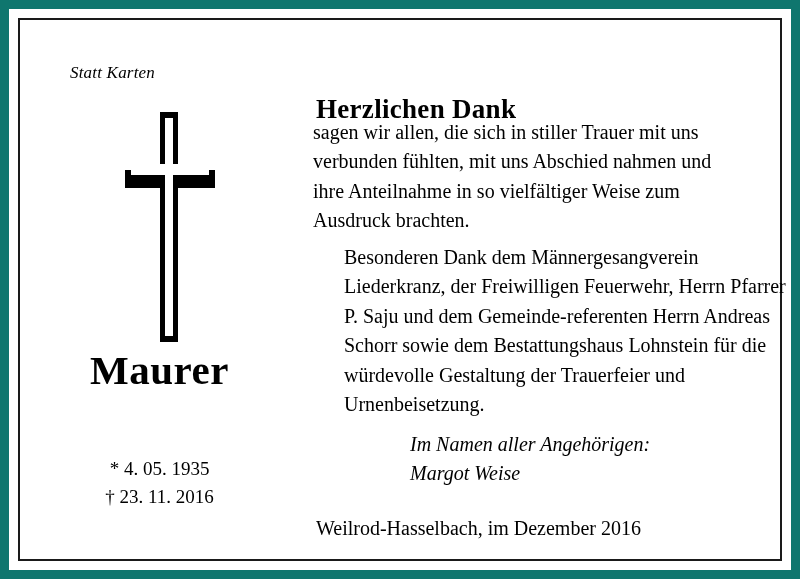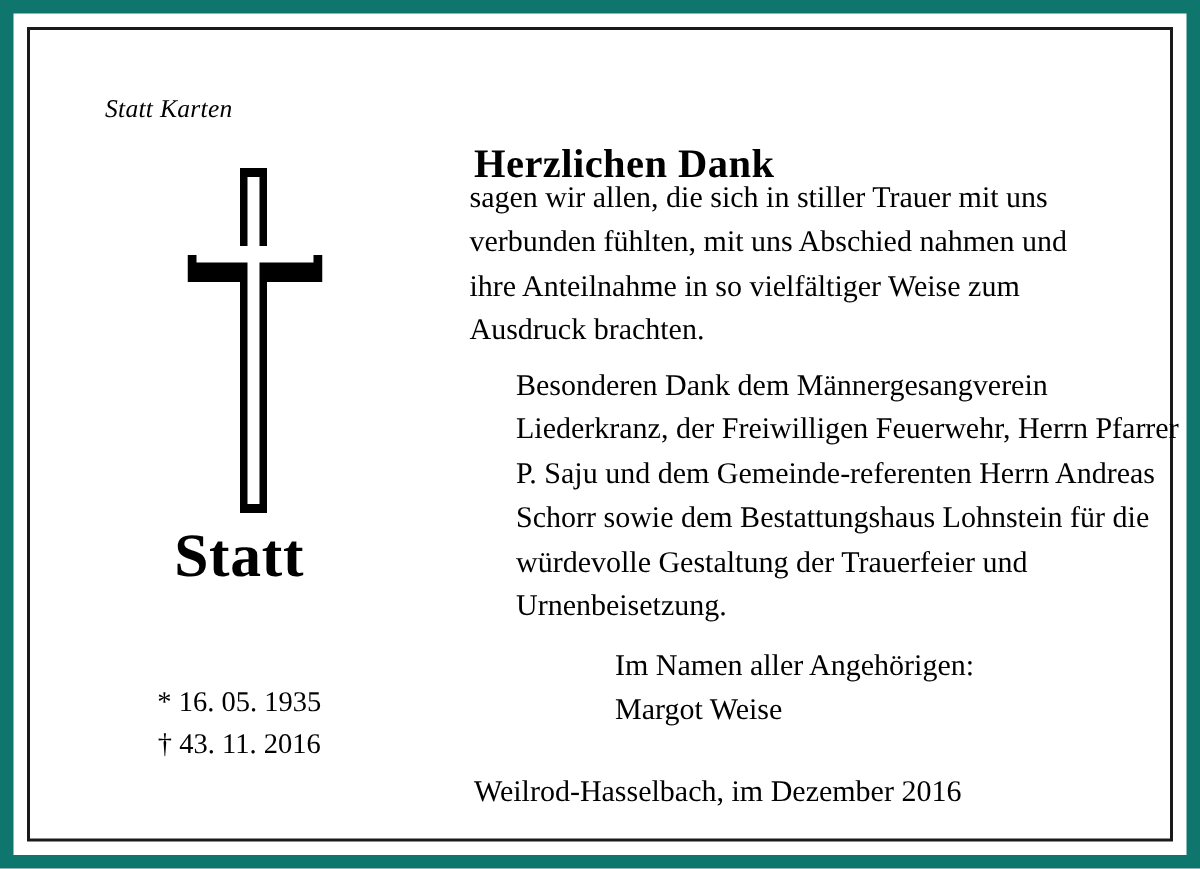--- a/index.html
+++ b/index.html
@@ -118,20 +118,21 @@
     font-size: 20px;
     line-height: 1.47;
     margin-left: 28px;
   }
   .behalf {
     position: absolute;
     left: 113px;
     top: 408px;
     font-size: 20px;
     line-height: 1.47;
+    font-style: italic;
   }
   .place-date {
     position: absolute;
     left: 19px;
     top: 495px;
     font-size: 20px;
   }
 </style>
 </head>
 <body>
@@ -148,26 +149,26 @@
 
           <polygon points="35,0 53,0 53,230 35,230" fill="#000000"></polygon>
 
           <polygon points="0,58 90,58 90,76 0,76" fill="#000000"></polygon>
 
           <polygon points="40,6 48,6 48,52 84,52 84,63 48,63 48,224 40,224 40,63 6,63 6,52 40,52" fill="#ffffff"></polygon>
         </svg>
       </div>
 
       <div class="deceased-name">
-        <div>Statt</div>
+        <div>Maurer</div>
       </div>
 
       <div class="dates">
-        <div>* 16. 05. 1935</div>
-        <div>† 43. 11. 2016</div>
+        <div>* 4. 05. 1935</div>
+        <div>† 23. 11. 2016</div>
       </div>
     </div>
 
     <div class="right-col">
       <div class="thanks-title">Herzlichen Dank</div>
       <div class="para1">sagen wir allen, die sich in stiller Trauer mit uns verbunden fühlten, mit uns Abschied nahmen und ihre Anteilnahme in so vielfältiger Weise zum Ausdruck brachten.</div>
       <div class="para2">Besonderen Dank dem Männergesangverein Liederkranz, der Freiwilligen Feuerwehr, Herrn Pfarrer P. Saju und dem Gemeinde-referenten Herrn Andreas Schorr sowie dem Bestattungshaus Lohnstein für die würdevolle Gestaltung der Trauerfeier und Urnenbeisetzung.</div>
       <div class="behalf">
         <div>Im Namen aller Angehörigen:</div>
         <div>Margot Weise</div>

